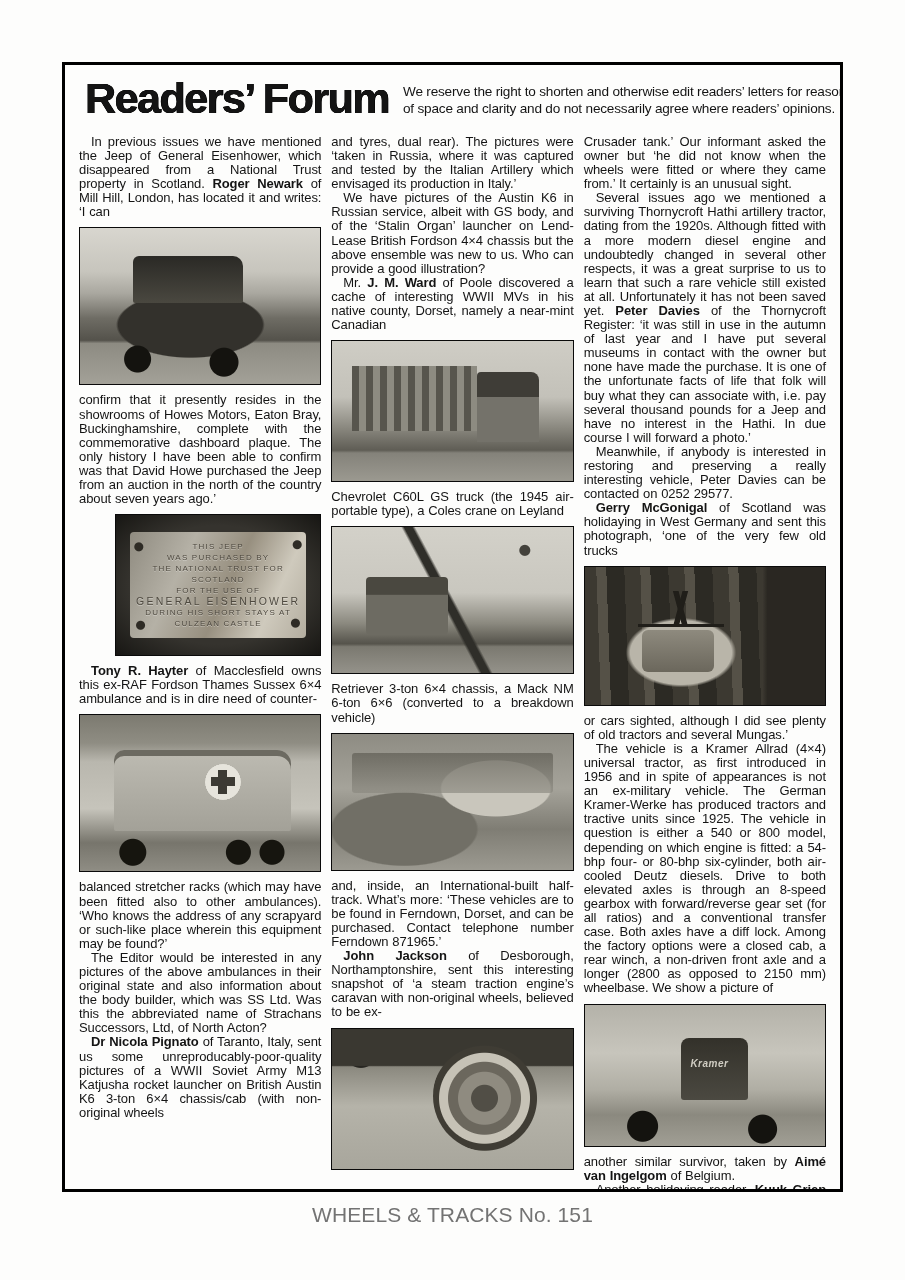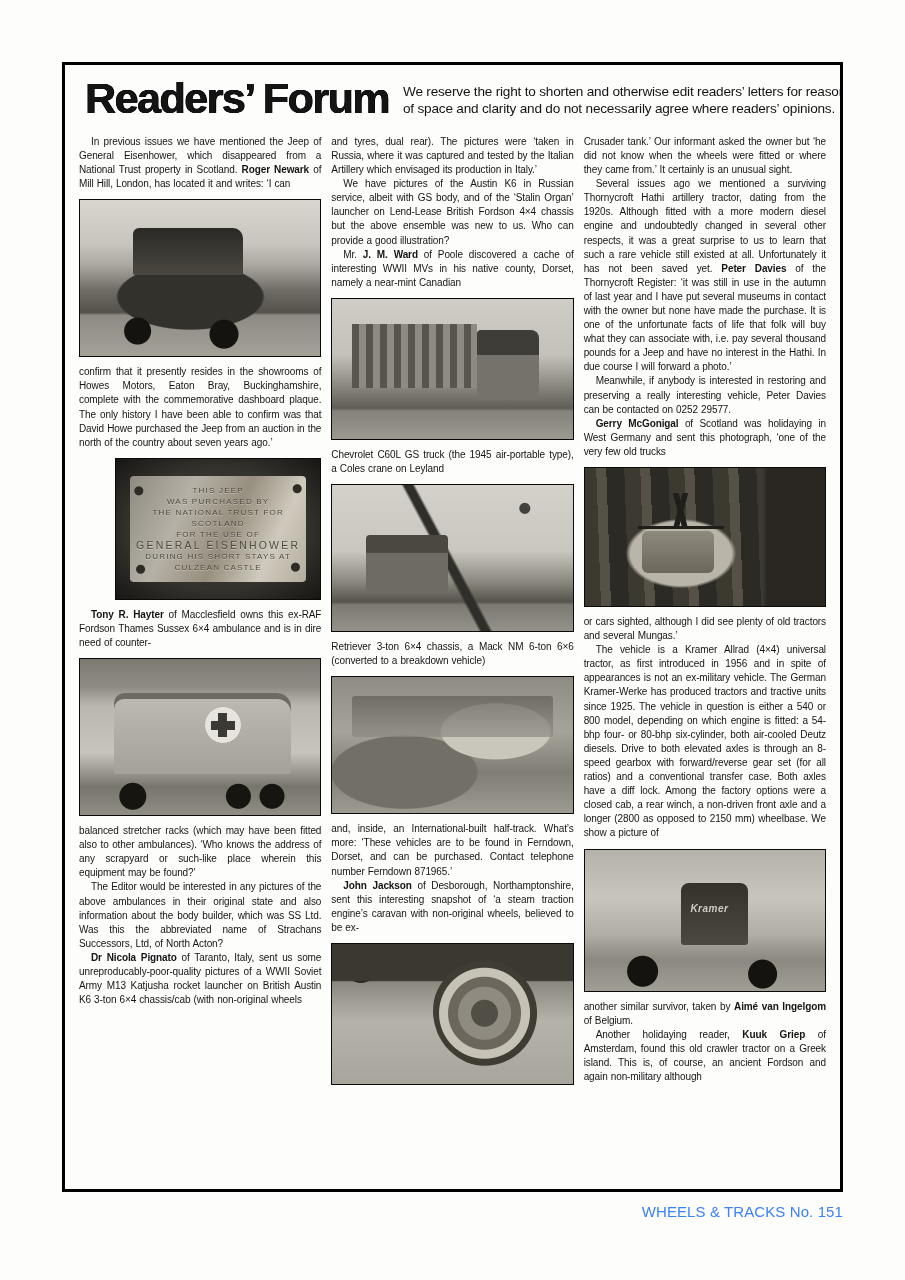--- a/index.html
+++ b/index.html
@@ -14,21 +14,21 @@
   .masthead{display:flex;align-items:center;gap:14px;margin:2px 2px 16px 2px;}
   .mast-title{
     font-size:43px;font-weight:bold;letter-spacing:-1.5px;line-height:0.95;white-space:nowrap;
     text-shadow:0.6px 0 #000,-0.3px 0 #000,0 0.4px #000;padding-left:4px;
   }
   .mast-note{font-size:13.6px;line-height:1.3;letter-spacing:-0.2px;padding-top:4px;}
   .mast-note div{white-space:nowrap;}
   .cols{display:flex;gap:10px;}
   .col{flex:1 1 0;min-width:0;}
   .para{
-    margin:0;font-size:10px;line-height:14.1px;text-align:justify;
+    margin:0;font-size:13px;line-height:14.1px;text-align:justify;
     letter-spacing:-0.1px;word-spacing:0.4px;
   }
   .para.indent{text-indent:12px;}
   .para b{font-weight:bold;}
   .photo{
     position:relative;margin:8px 0;border:1.5px solid #0a0a0a;box-sizing:border-box;
     overflow:hidden;background:#9a9892;
   }
   
   .photo--jeep{height:158px;background:
@@ -116,21 +116,21 @@
     radial-gradient(circle at 74% 88%, #14130f 0 14px, rgba(0,0,0,0) 15px),
     linear-gradient(180deg,#b4b2a9 0%,#c7c5bc 34%,#b0aea4 60%,#8b897f 78%,#a19f95 100%); padding-left: 20px;}
   .photo--kramer::before{content:"";position:absolute;left:40%;top:24%;width:28%;height:44%;
     background:linear-gradient(180deg,#33312a,#4b4941);border-radius:8px 8px 3px 3px;}
   .photo-badge{
     position:absolute;left:44%;top:38%;z-index:2;color:#cfccc2;font-size:10px;
     font-style:italic;font-weight:bold;letter-spacing:0.5px;
   }
   .pagefoot{
     position:absolute;left:62px;width:781px;top:1203px;
-    display:flex;justify-content:flex-end;font-size:15px;color:#3b82f6;letter-spacing:0.1px;
+    display:flex;justify-content:center;font-size:21px;color:#737373;letter-spacing:0.1px;
   }
 </style>
 </head>
 <body>
 
 <div class="sheet">
   <div class="frame">
     <div class="masthead">
       <div class="mast-title">Readers’ Forum</div>
       <div class="mast-note">

